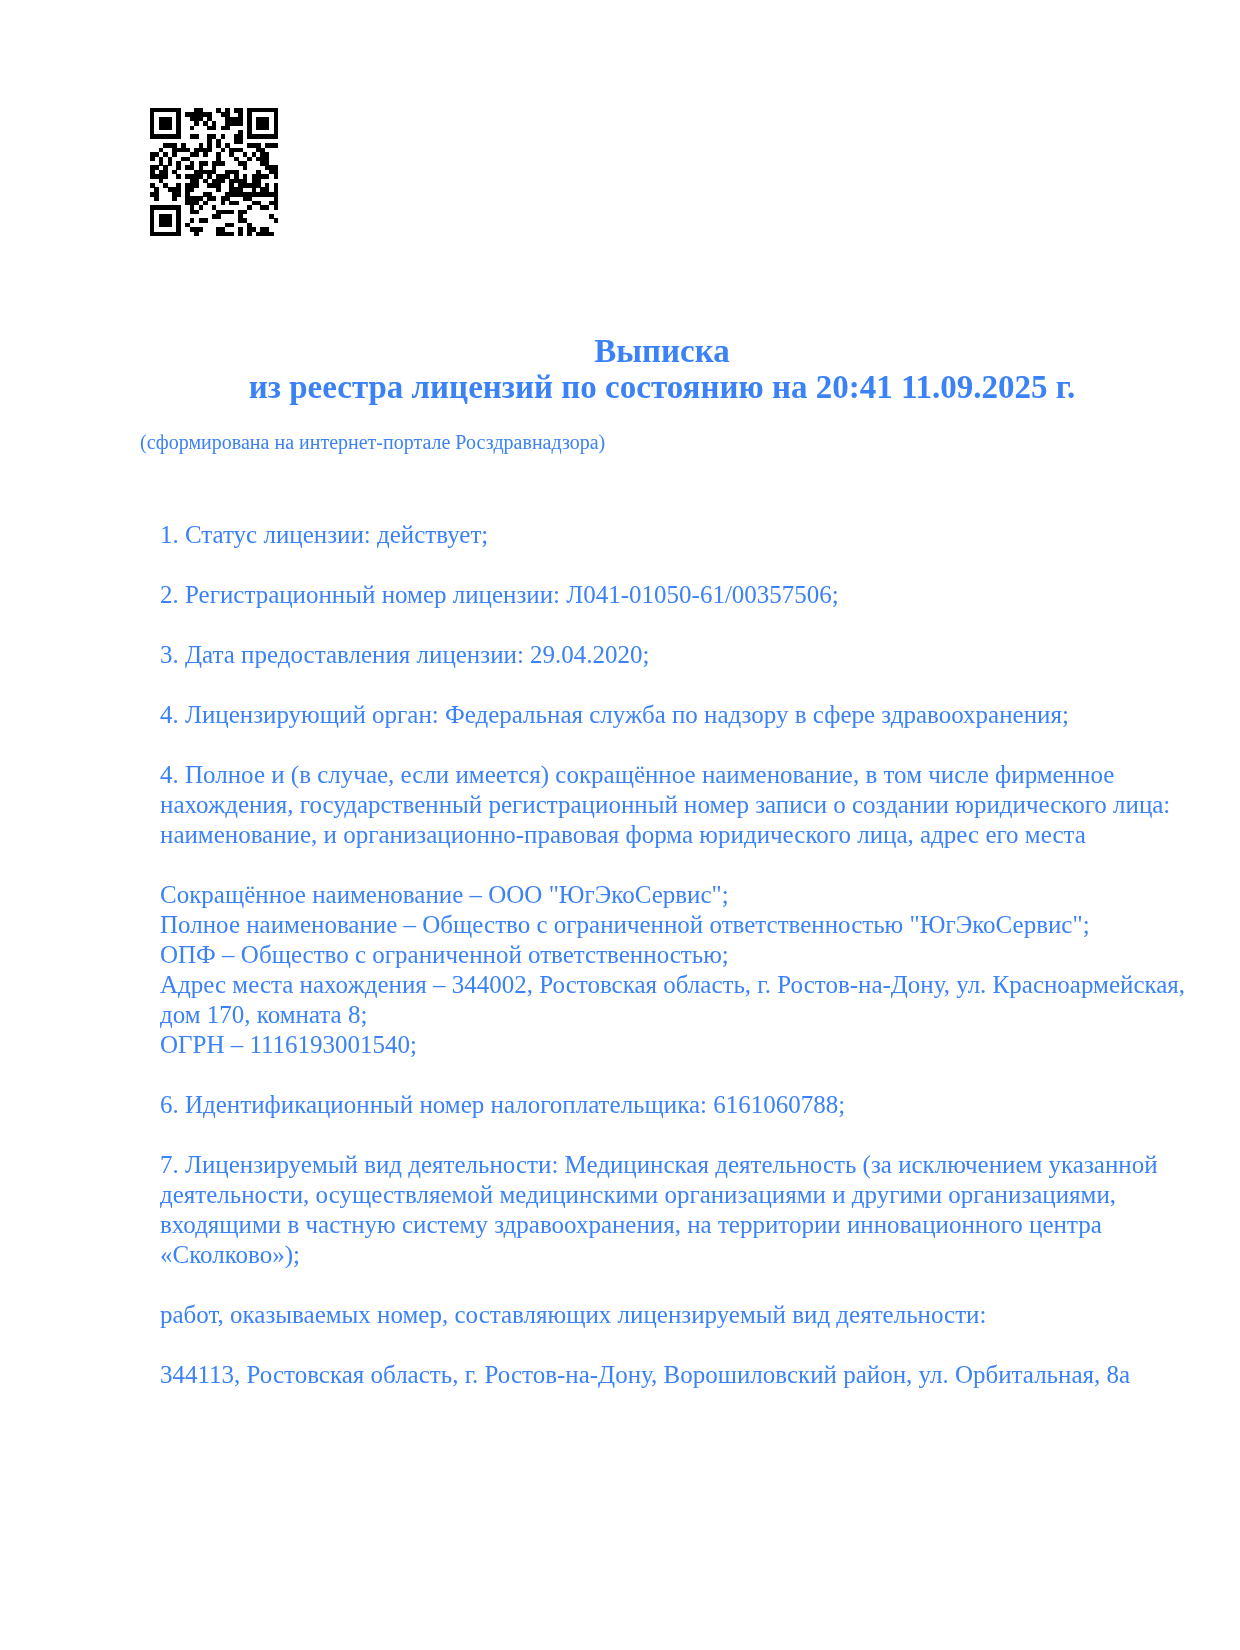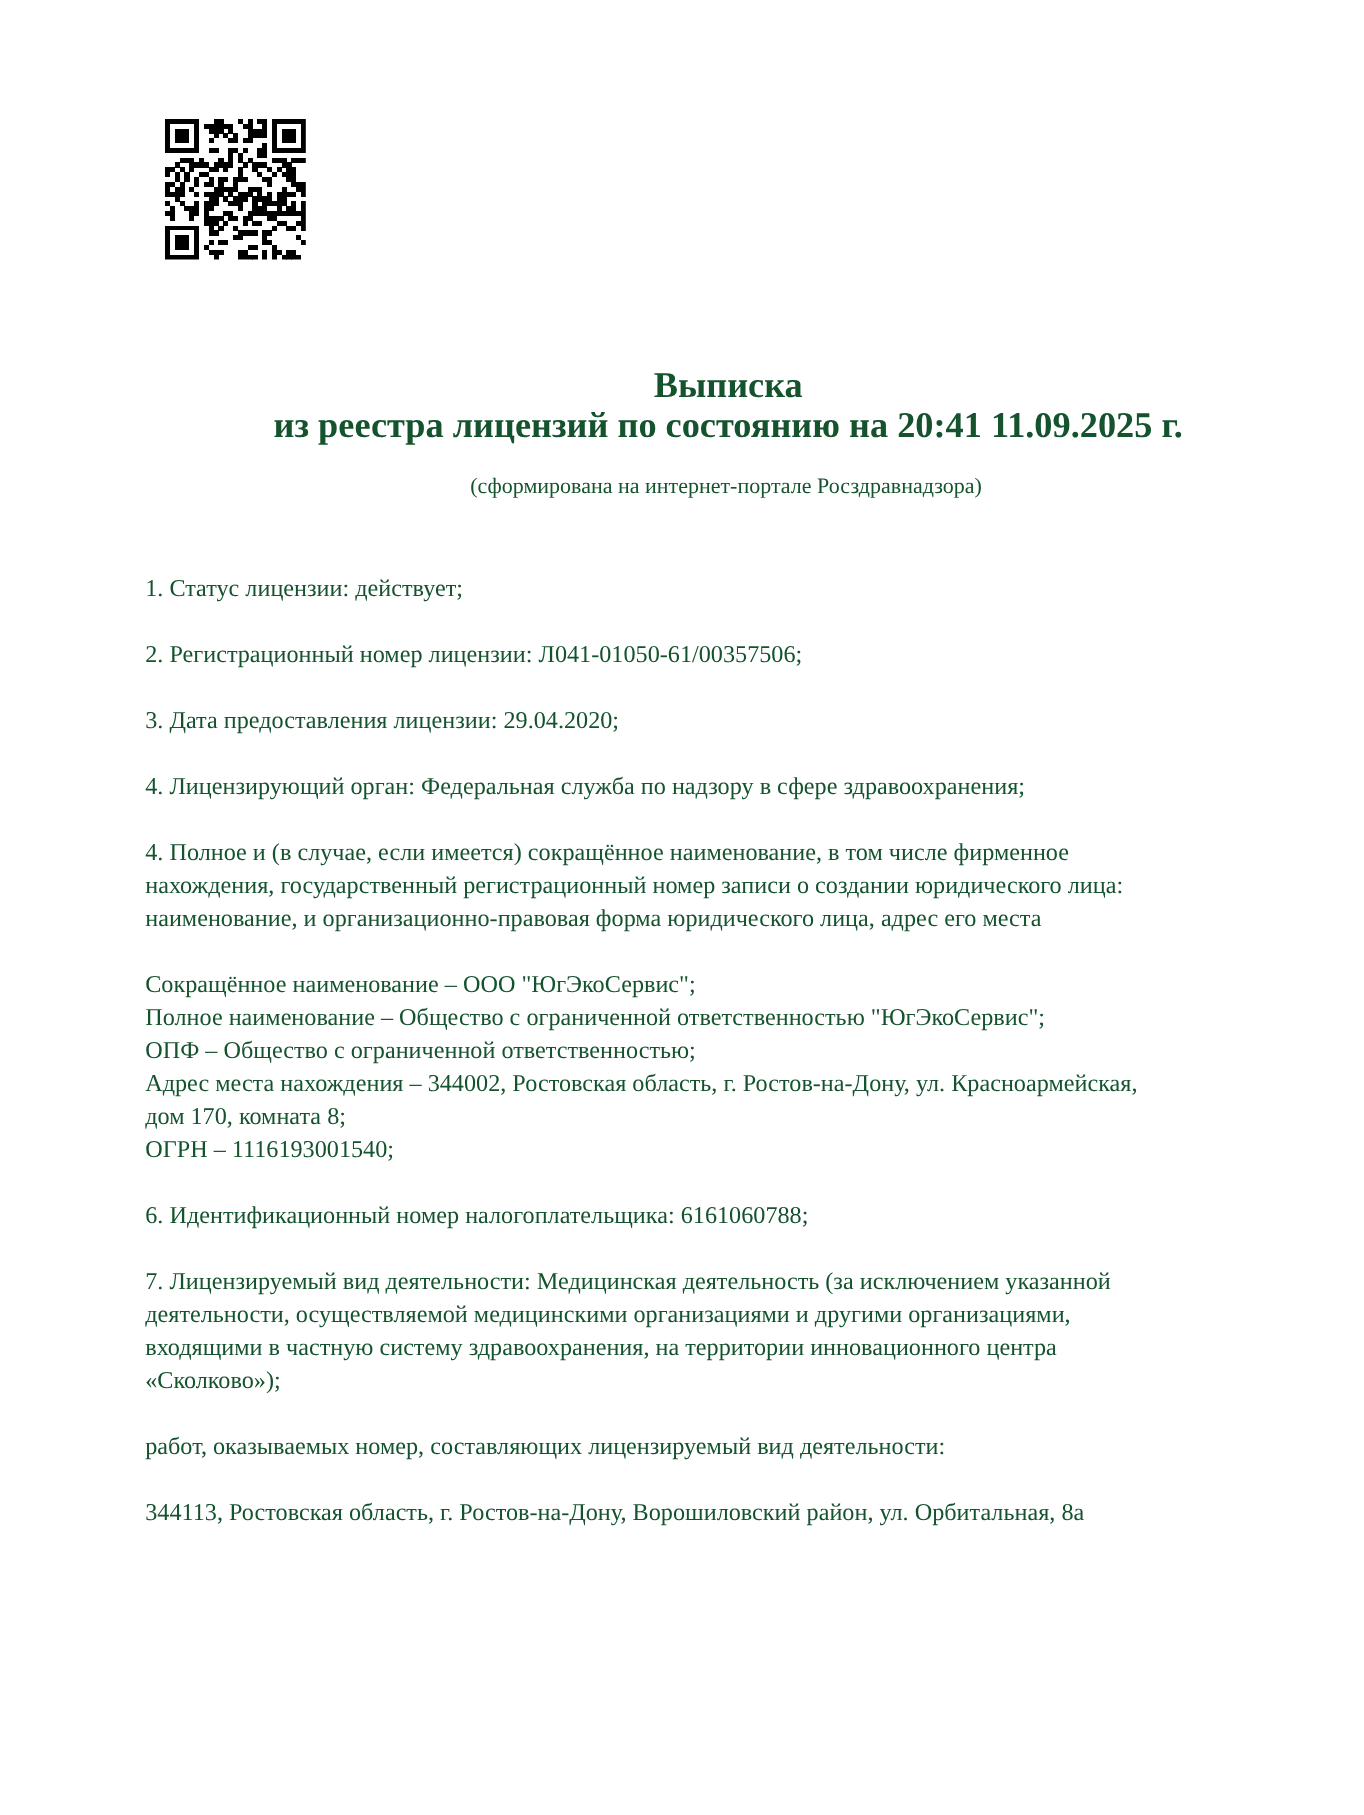--- a/index.html
+++ b/index.html
@@ -1,21 +1,21 @@
 <!DOCTYPE html>
 <html><head>
 <meta charset="utf-8">
 <style>
   html, body { margin: 0; padding: 0; background: #ffffff; }
   .page {
     position: relative;
     width: 1240px;
     height: 1650px;
     background: #ffffff;
-    color: #14532d;
+    color: #3b82f6;
     font-family: "Liberation Serif", serif;
     overflow: hidden;
   }
   .qr {
     position: absolute;
     left: 150px;
     top: 108px;
     width: 128px;
     height: 128px;
   }
@@ -28,30 +28,30 @@
     text-align: center;
     font-weight: bold;
     font-size: 33px;
     line-height: 36px;
   }
   .subtitle {
     position: absolute;
     left: 140px;
     top: 430px;
     width: 1040px;
-    text-align: center;
+    text-align: left;
     font-size: 20px;
     line-height: 24px;
   }
   .doc-body {
     position: absolute;
-    left: 132px;
+    left: 160px;
     top: 520px;
     width: 1000px;
-    font-size: 22px;
+    font-size: 25px;
     line-height: 30px;
   }
   .para { margin: 0 0 30px 0; }
   .line { display: block; white-space: nowrap; }
 </style>
 </head>
 <body>
 
 <div class="page">
 

